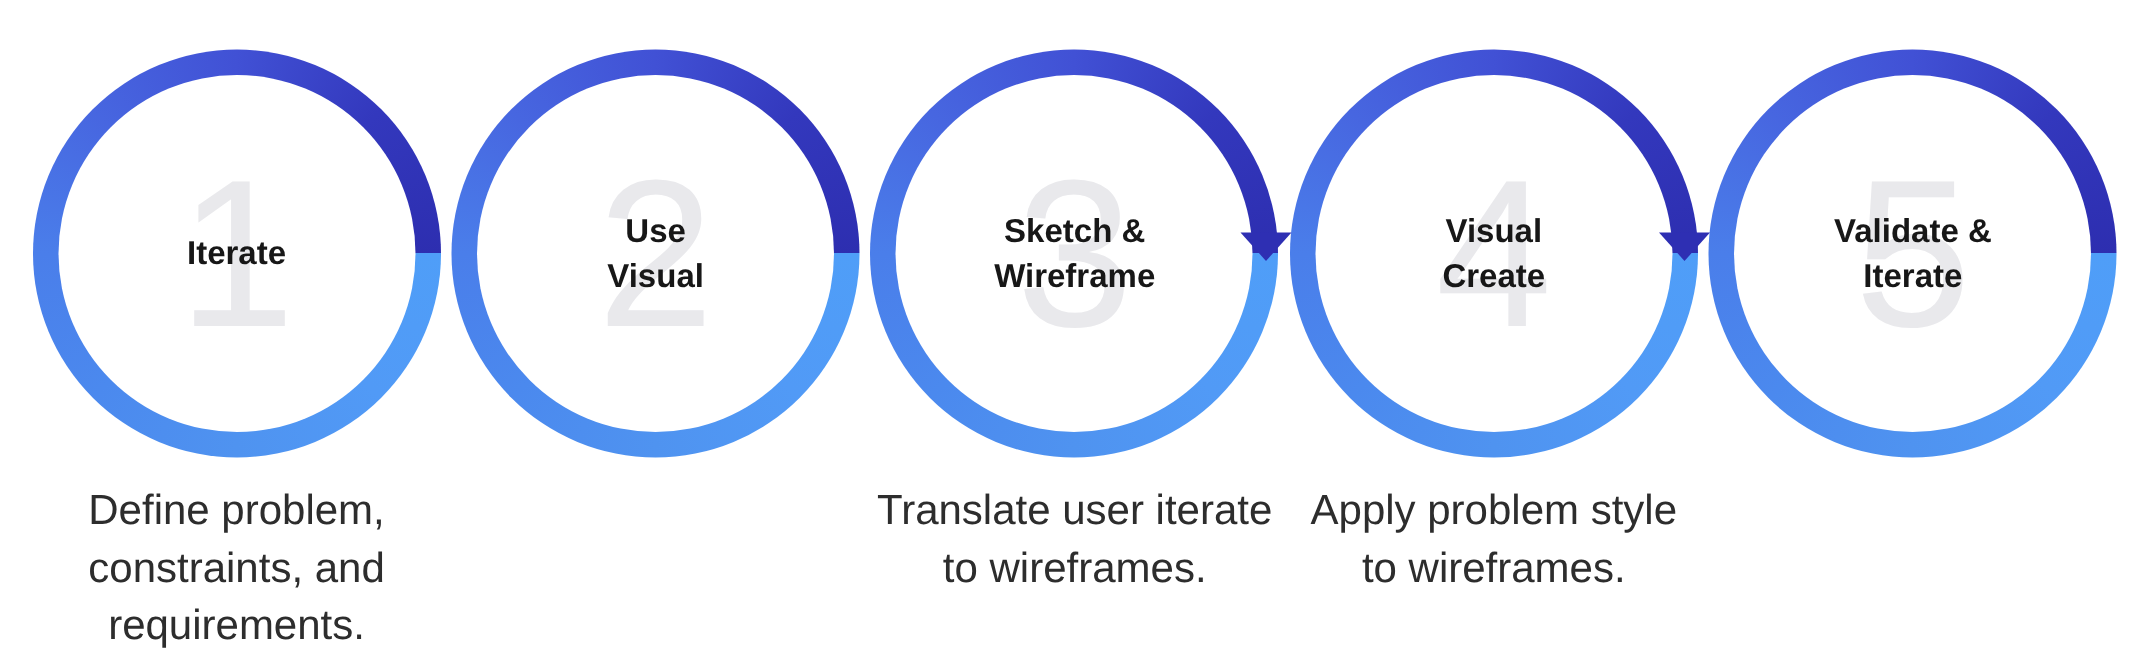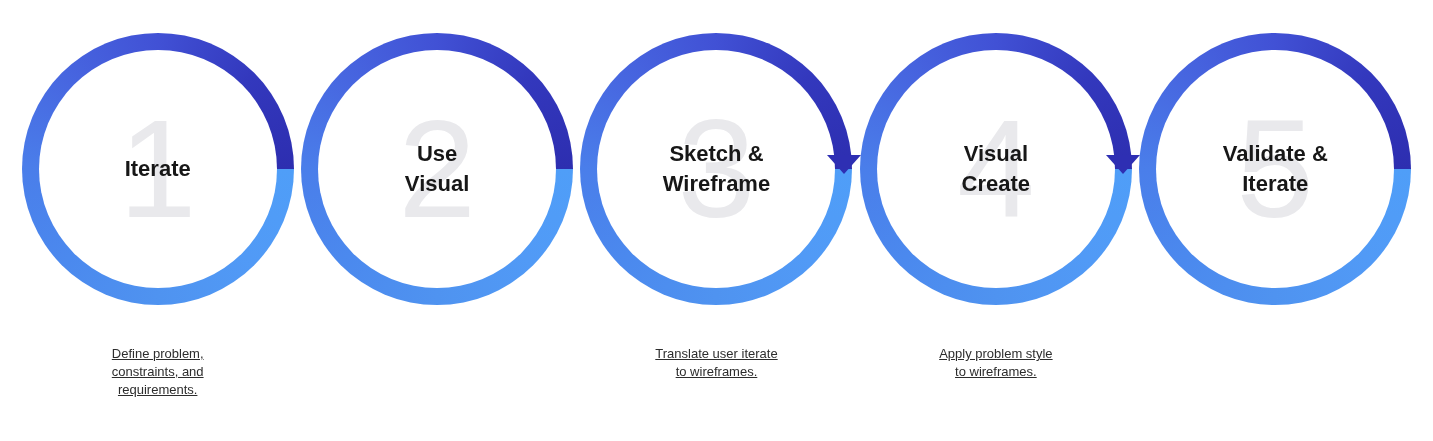--- a/index.html
+++ b/index.html
@@ -95,27 +95,26 @@
     top: calc(50% - 14px);
     right: -8.5px;
     width: 0;
     height: 0;
     border-left: 17px solid transparent;
     border-right: 17px solid transparent;
     border-top: 19px solid var(--arrow);
     z-index: 3;
   }
   .step-desc {
-    margin-top: 40px;
+    margin-top: 16px;
     text-align: center;
-    font-size: 13px;
+    font-size: 28px;
     line-height: 1.38;
     color: var(--description-text);
     white-space: pre-line;
-    text-decoration: underline;
   }
 </style>
 </head>
 <body>
 
 <div class="diagram">
 
   <div class="step">
     <div class="circle-wrap">
       <div class="ring"></div>

